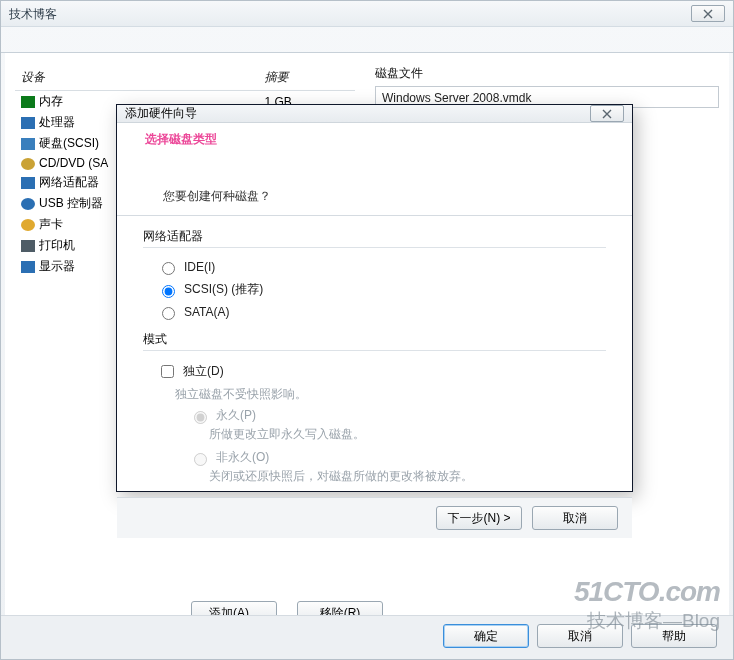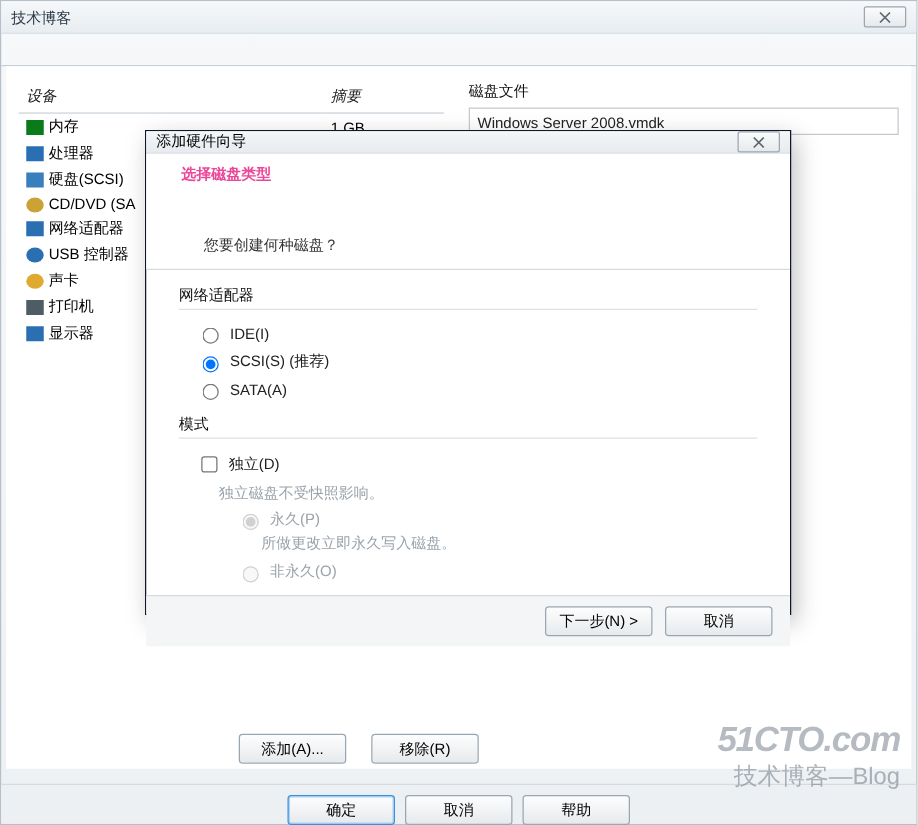--- a/index.html
+++ b/index.html
@@ -45,22 +45,22 @@
 .radio-row, .check-row { display: flex; align-items: center; gap: 6px; padding: 3px 14px; }
 .subblock { padding: 2px 0 0 32px; }
 .subblock .desc { color: #444; padding-left: 0; margin-bottom: 2px; }
 .subradio { display: flex; align-items: center; gap: 6px; padding: 2px 14px; }
 .hint { color: #888; padding: 0 0 4px 34px; }
 .disabled, .disabled * { color: #9aa3ab !important; }
 
 .wiz-footer { height: 44px; padding: 8px 14px; display: flex; justify-content: flex-end; gap: 10px; background: #f3f5f7; border-top: 1px solid #d5dbe1; }
 
 
-.hw-list-buttons { position: absolute; left: 190px; bottom: 48px; display: flex; gap: 20px; align-items: flex-end; }
-.settings-footer { position: absolute; left: 0; bottom: 0; height: 32px; width: 100%; padding: 8px 16px; display: flex; justify-content: center; gap: 8px; background: #edf0f3; border-top: 1px solid #d5dbe1; }
+.hw-list-buttons { position: absolute; left: 190px; bottom: 34px; display: flex; gap: 20px; align-items: flex-end; }
+.settings-footer { position: absolute; left: 0; bottom: 0; height: 44px; width: 100%; padding: 8px 16px; display: flex; justify-content: flex-end; gap: 8px; background: #edf0f3; border-top: 1px solid #d5dbe1; }
 
 .btn { min-width: 86px; height: 24px; padding: 0 10px; border: 1px solid #9aa7b2; border-radius: 3px; background: linear-gradient(#fdfdfd,#e6eaed); cursor: pointer; }
 .btn.primary { border-color: #3a8edb; box-shadow: 0 0 0 1px #a8d1f3 inset; }
 
 
 .watermark { position: absolute; right: 14px; bottom: 26px; text-align: right; color: #b7bfc6; pointer-events: none; user-select: none; z-index: 20; }
 .watermark .brand { font-family: Arial, sans-serif; font-size: 28px; font-weight: bold; font-style: italic; letter-spacing: -1px; color: rgba(120,132,142,0.55); margin-top: 29px; }
 .watermark .tag { font-size: 19px; color: rgba(120,132,142,0.6); }
 
 
@@ -208,20 +208,21 @@
         <div class="desc">独立磁盘不受快照影响。</div>
         <label class="subradio">
           <input type="radio" name="persist" checked="" disabled="" style="">
           <span>永久(P)</span>
         </label>
         <div class="hint">所做更改立即永久写入磁盘。</div>
         <label class="subradio">
           <input type="radio" name="persist" disabled="" style="">
           <span>非永久(O)</span>
         </label>
+        <div class="hint">关闭或还原快照后，对磁盘所做的更改将被放弃。</div>
       </div>
     </div>
 
   </div>
 
   <div class="wiz-footer">
     <button class="btn">下一步(N) &gt;</button>
     <button class="btn">取消</button>
   </div>
 </div>

